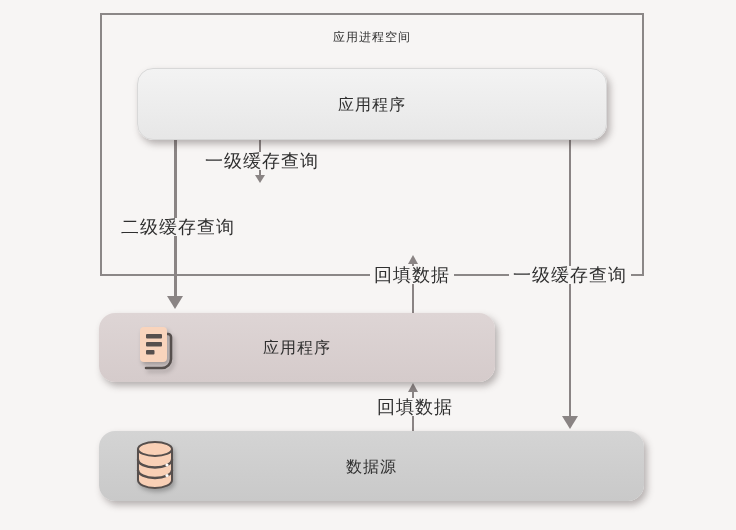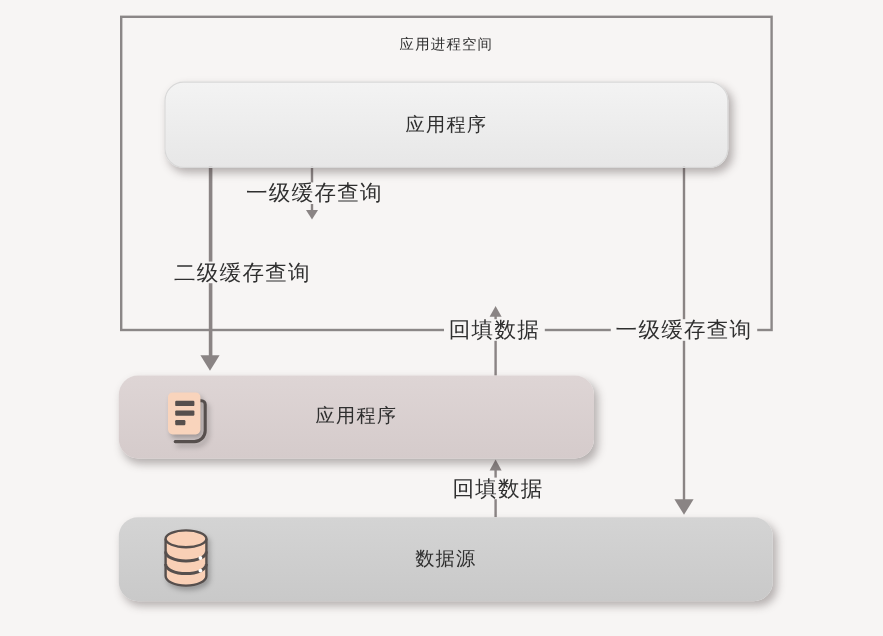--- a/index.html
+++ b/index.html
@@ -69,21 +69,21 @@
   <div class="outer-box">
     <div class="outer-title">应用进程空间</div>
   </div>
 
   <div class="vline" style="left:259px;top:138px;width:2px;height:38px;"></div>
   <div class="arrow arrow-down-sm" style="left:255px;top:175px;"></div>
   <div class="edge-label" style="left:262px;top:152px;">一级缓存查询</div>
 
   <div class="vline" style="left:174px;top:138px;width:3px;height:159px;"></div>
   <div class="arrow arrow-down-lg" style="left:167px;top:296px;"></div>
-  <div class="edge-label" style="left:178px;top:218px;margin-left:24px;">二级缓存查询</div>
+  <div class="edge-label" style="left:178px;top:218px;">二级缓存查询</div>
 
   <div class="arrow arrow-up-sm" style="left:408px;top:255px;"></div>
   <div class="vline" style="left:412px;top:263px;width:2px;height:50px;"></div>
   <div class="edge-label" style="left:412px;top:266px;">回填数据</div>
 
   <div class="vline" style="left:569px;top:138px;width:2px;height:279px;"></div>
   <div class="arrow arrow-down-lg" style="left:562px;top:416px;"></div>
   <div class="edge-label" style="left:570px;top:266px;">一级缓存查询</div>
 
   <div class="arrow arrow-up-sm" style="left:408px;top:383px;"></div>

